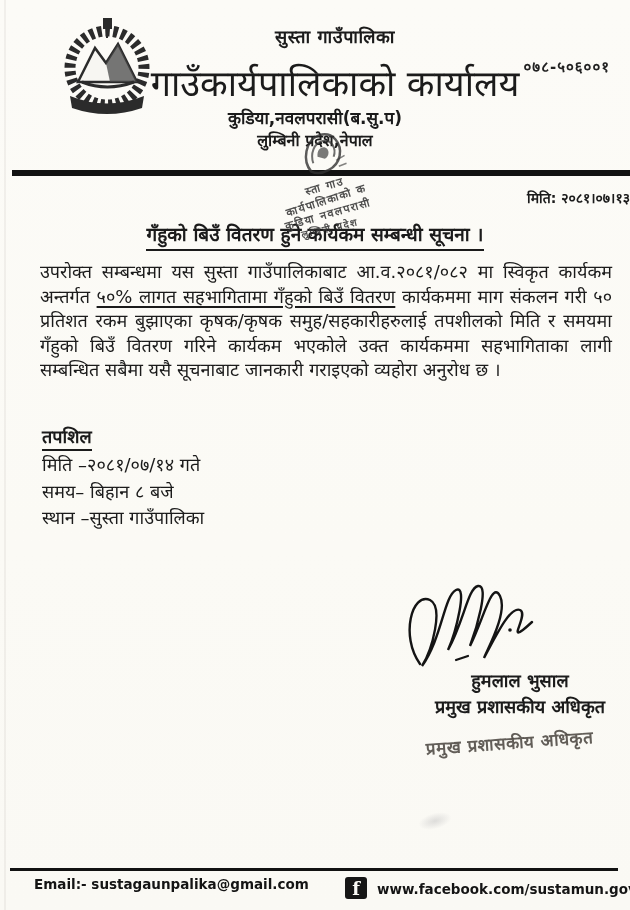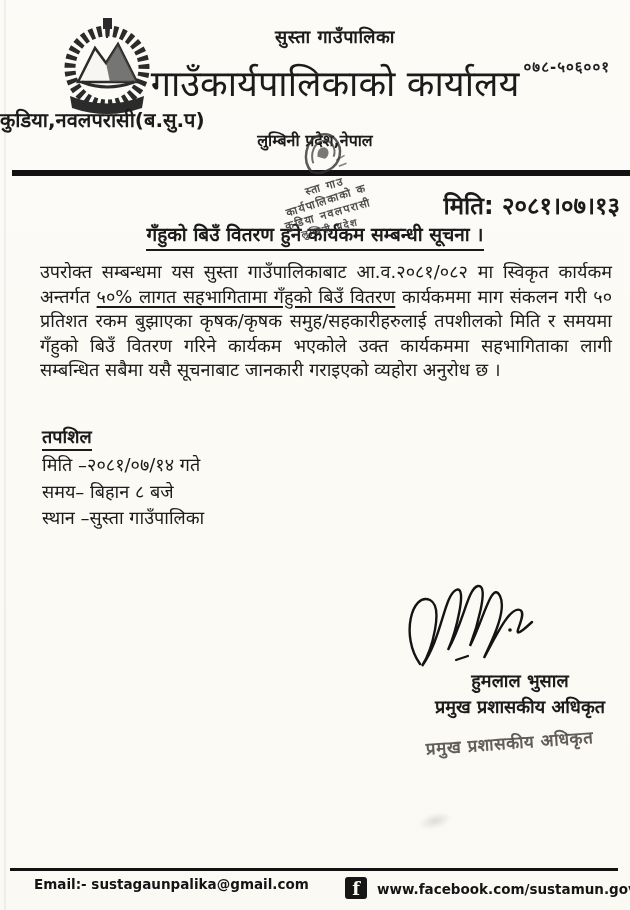--- a/index.html
+++ b/index.html
@@ -25,22 +25,22 @@
   }
   .phone {
     position:absolute; right:20px; top:44px;
     font-size:15px; font-weight:600; letter-spacing:1px; color:#222;margin-top:12px;
   }
   .office-name {
     position:absolute; left:110px; top:58px; width:450px;
     text-align:center; font-size:36px; font-weight:400;
   }
   .addr1 {
-    position:absolute; left:0; top:106px; width:100%; 
-    font-size:20px; font-weight:600;
+    position:absolute; left:0; top:106px; width:100%; text-align:center;
+    font-size:17px; font-weight:600;
   }
   .addr2 {
     position:absolute; left:0; top:129px; width:100%; text-align:center;
     font-size:16px; font-weight:600;
   }
   
   .rule-double {
     position:absolute; left:12px; right:0; top:170px; height:4px;
     border-top:4px solid #121212; border-bottom:2.5px solid #121212;
   }
@@ -54,21 +54,21 @@
     text-align:center; font-weight:700;
   }
   .hstamp svg { display:block; margin:0 auto; }
   .hstamp .s-line { display:block; font-size:11px; letter-spacing:1.5px; line-height:14px; }
   .hstamp .r1 { transform:rotate(-9deg); margin-top:2px; }
   .hstamp .r2 { transform:rotate(-11deg); }
   .hstamp .r3 { transform:rotate(-9deg); }
   .hstamp .r4 { transform:rotate(-6deg); font-size:10px; }
   
   .date-line {
-    position:absolute; right:10px; top:188px; font-size:24px; font-weight:600;
+    position:absolute; right:0; top:188px; font-size:14px; font-weight:600;
   }
   .subject-wrap { position:absolute; left:0; top:221px; width:100%; text-align:center; }
   .subject {
     display:inline-block; font-size:19px; font-weight:700;
     border-bottom:2px solid #1b1b1b; padding-bottom:2px;
   }
   
   .body-par {
     position:absolute; left:40px; top:260px; width:572px;
     font-size:18px; line-height:24.5px; text-align:justify; font-weight:500;

